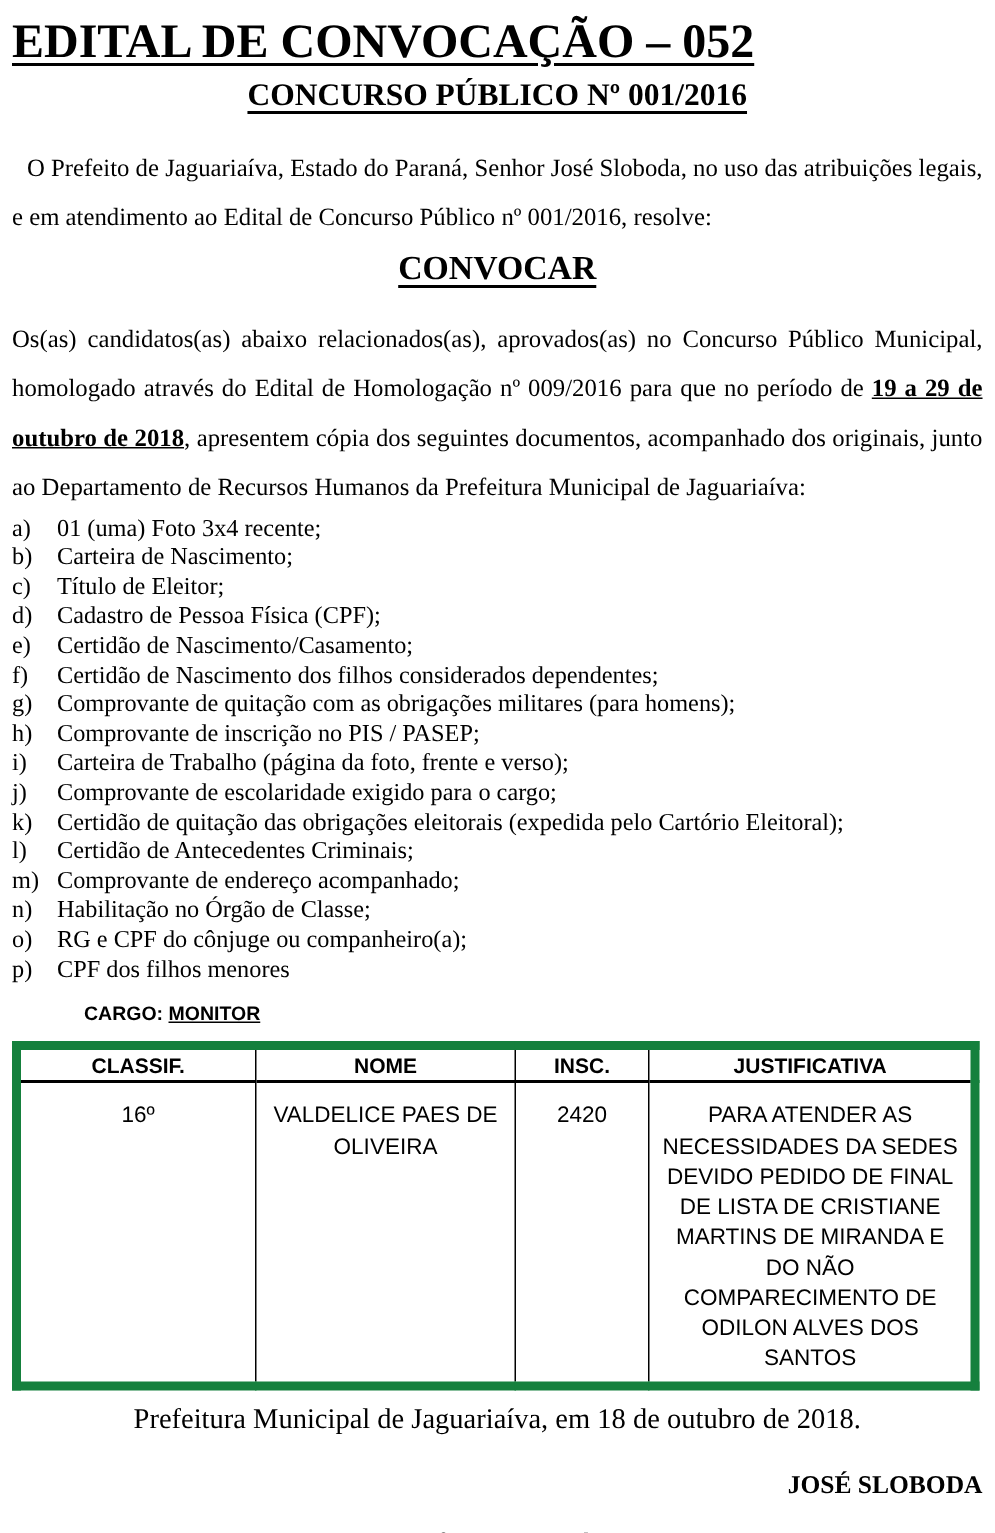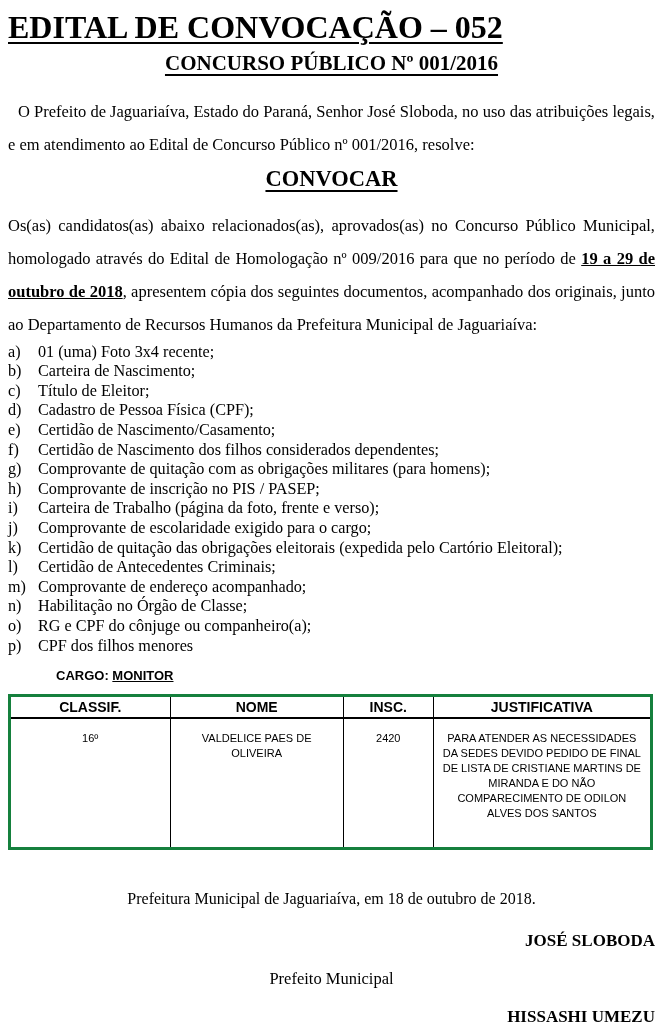--- a/index.html
+++ b/index.html
@@ -38,34 +38,34 @@
 
   .cargo-line {
     margin:12px 0 0 48px;
     font-family:"Liberation Sans", sans-serif;
     font-size:13px; font-weight:bold; line-height:1.25;
   }
   .cargo-line .cargo-value { text-decoration:underline; }
 
   table.conv-table {
     width:645px; margin-top:10px;
-    border-collapse:collapse; border:3px solid #15803d;
+    border-collapse:collapse; border:6px solid #15803d;
     font-family:"Liberation Sans", sans-serif;
   }
   table.conv-table th {
     border:1px solid #000; border-bottom:2px solid #000;
     font-size:14px; font-weight:bold; padding:2px 4px; text-align:center;
   }
   table.conv-table td {
     border:1px solid #000; vertical-align:top; text-align:center;
-    font-size:11px; line-height:1.35; padding:12px 6px 4px 6px; height:112px;
+    font-size:15px; line-height:1.35; padding:12px 6px 4px 6px; height:112px;
   }
 
   .closing-date {
-    margin-top:39px; text-align:center; font-size:16px; line-height:1.3;
+    margin-top:8px; text-align:center; font-size:19px; line-height:1.3;
   }
   .sig-name {
     margin-top:20px; text-align:right; font-size:17px; font-weight:bold; line-height:1.25;
   }
   .sig-name.second { margin-top:14px; }
   .sig-role {
     margin-top:1px; text-align:center; font-size:16.5px; line-height:1.25;
   }
 </style>
 </head>

